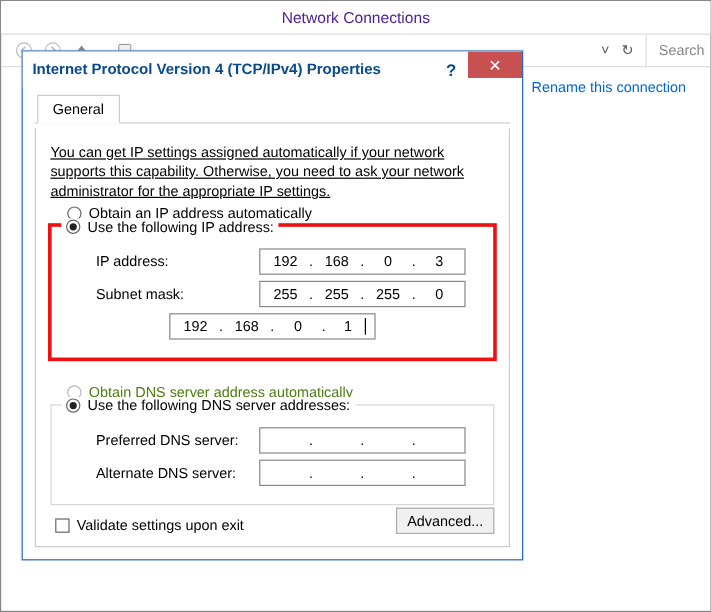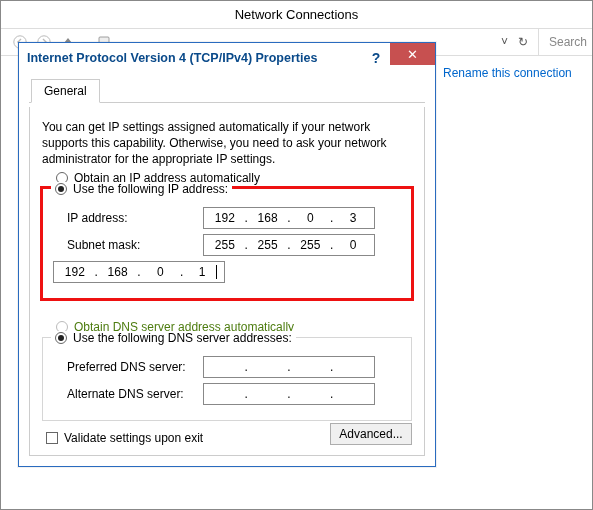--- a/index.html
+++ b/index.html
@@ -18,21 +18,21 @@
     position: absolute;
     top: 0; left: 0; right: 0; bottom: 0;
     background: #fff;
     border: 1px solid #888;
   }
   .bg-title {
     text-align: center;
     font-size: 13px;
     padding: 6px 0;
     background: #fff;
-    color: #000000;
+    color: #4c1d95;
   }
   .bg-toolbar {
     height: 28px;
     border-top: 1px solid #ddd;
     border-bottom: 1px solid #ddd;
     display: flex;
     align-items: center;
     padding: 0 4px;
     gap: 4px;
   }
@@ -95,21 +95,21 @@
     margin-bottom:-1px;
     margin-left:2px;
     font-size:12px;
   }
   .sheet {
     border: 1px solid #ccc;
     border-top:none;
     padding: 12px 12px 10px;
     background:#fff;
   }
-  .desc { margin-bottom: 0; line-height: 1.35; }
+  .desc { margin-bottom: 0; line-height: 1.35; text-decoration: underline; }
   .radio-row {
     display: flex; align-items: center; gap: 6px; margin: 3px 0 3px 14px;
   }
   .radio-row.disabled { color:#4d7c0f;margin-top:21px; }
   .radio {
     width:12px; height:12px; border:1px solid #666; border-radius:50%;
     display:inline-flex; align-items:center; justify-content:center; background:#fff;
     flex:0 0 auto;
   }
   .radio.checked::after {
@@ -129,21 +129,21 @@
   .fieldset .legend {
     position: relative;
     top: -14px;
     background: #fff;
     padding: 0 4px;
     margin-left: -2px;
     display:inline-flex; align-items:center; gap:6px;
   }
   .fieldset .body-rows { margin-top:-8px; }
   .row {
-    display: flex; align-items: center; margin: 5px 0;
+    display: flex; align-items: center; margin: 5px 0; justify-content: center;
   }
   .row label { width: 150px; padding-left:14px; }
   .ipbox {
     width: 172px; height: 22px; border: 1px solid #888;
     display: flex; align-items:center; justify-content:space-around;
     font-family: inherit; font-size:12px; background:#fff;
     padding: 0 4px;
   }
   .ipbox span { min-width: 28px; text-align:center; }
   .ipbox .dot { min-width:auto; }

